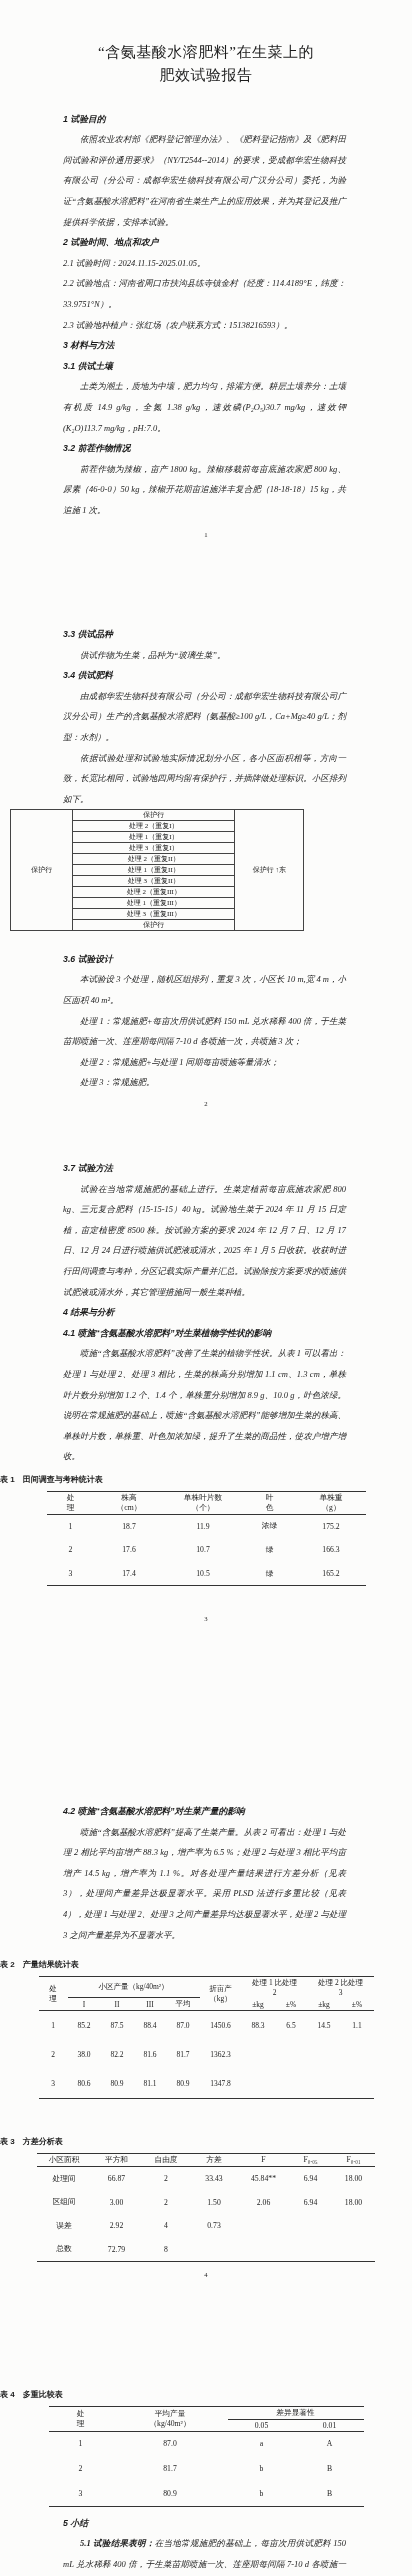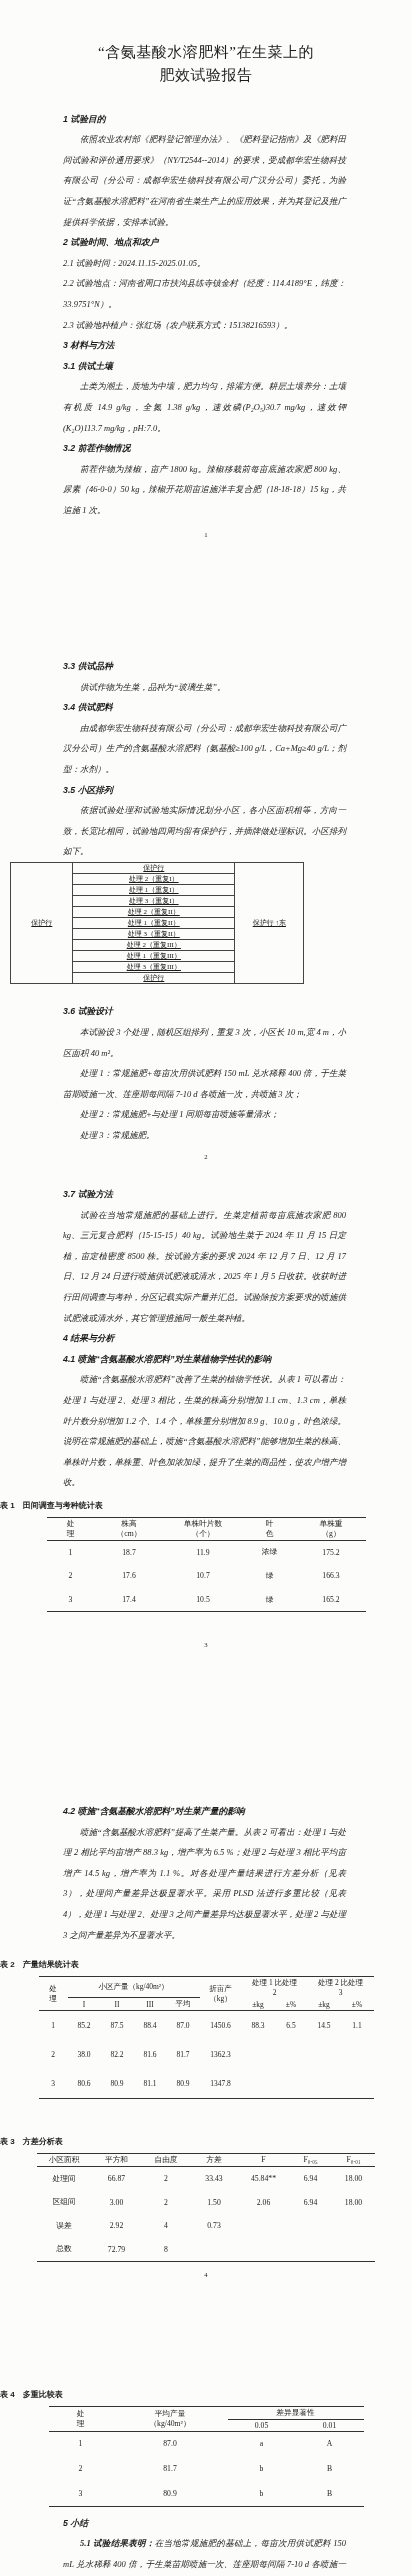--- a/index.html
+++ b/index.html
@@ -10,21 +10,21 @@
   .title{ text-align:center;font-weight:normal;font-size:15px;line-height:23px;
           font-family:"Liberation Serif","DejaVu Serif",serif;letter-spacing:0.5px;}
   .h{font-size:8.8px;font-weight:bold;line-height:20.6px;margin:0;
      font-family:"Liberation Sans","DejaVu Sans",sans-serif;}
   p.b{font-size:8.5px;line-height:20.6px;margin:0;text-align:justify;}
   p.ind{text-indent:2em;}
   .pageno{text-align:center;font-size:6.7px;line-height:15.5px;color:#222;}
   
   table.plot{border-collapse:collapse;margin-left:10.3px;width:291px;
              font-size:7px;table-layout:fixed;}
-  table.plot td{border:0.5px solid #444;text-align:center;height:9.8px;padding:0;text-decoration:underline;}
+  table.plot td{border:0.5px solid #444;text-align:center;height:9.8px;padding:0;}
   table.plot td.side{width:61px;}
   table.plot td.mid{width:161px;}
   table.plot td.right{width:68px;}
   
   .ttl{text-align:left;font-size:8px;font-weight:bold;line-height:20.6px;margin:0;
        font-family:"Liberation Sans","DejaVu Sans",sans-serif;}
   table.stat{border-collapse:collapse;margin:0 auto;font-size:7.7px;table-layout:fixed;}
   table.stat th,table.stat td{font-weight:normal;text-align:center;padding:1px 1px;}
   table.stat thead{border-top:1px solid #333;border-bottom:0.5px solid #333;}
   table.stat tbody{border-bottom:1px solid #333;}
@@ -49,27 +49,26 @@
     <p class="b">2.3 试验地种植户：张红场（农户联系方式：15138216593）。</p>
     <p class="h">3 材料与方法</p>
     <p class="h">3.1 供试土壤</p>
     <p class="b ind">土类为潮土，质地为中壤，肥力均匀，排灌方便。耕层土壤养分：土壤有机质 14.9 g/kg，全氮 1.38 g/kg，速效磷(P₂O₅)30.7 mg/kg，速效钾(K₂O)113.7 mg/kg，pH:7.0。</p>
     <p class="h">3.2 前茬作物情况</p>
     <p class="b ind">前茬作物为辣椒，亩产 1800 kg。辣椒移栽前每亩底施农家肥 800 kg、尿素（46-0-0）50 kg，辣椒开花期亩追施洋丰复合肥（18-18-18）15 kg，共追施 1 次。</p>
   </div>
   <div class="pageno" style="margin-top:6.2px">1</div>
 </section>
 
-<section class="page" style="top:656px">
+<section class="page" style="top:624px">
   <div class="col">
     <p class="h">3.3 供试品种</p>
     <p class="b ind">供试作物为生菜，品种为“玻璃生菜”。</p>
     <p class="h">3.4 供试肥料</p>
     <p class="b ind">由成都华宏生物科技有限公司（分公司：成都华宏生物科技有限公司广汉分公司）生产的含氨基酸水溶肥料（氨基酸≥100 g/L，Ca+Mg≥40 g/L；剂型：水剂）。</p>
-    <p class="h">3.5 小区排列</p>
     <p class="b ind">依据试验处理和试验地实际情况划分小区，各小区面积相等，方向一致，长宽比相同，试验地四周均留有保护行，并插牌做处理标识。小区排列如下。</p>
   </div>
   <table class="plot">
     <tbody>
         <tr>
       <td class="side" rowspan="11">保护行</td>
       <td class="mid">保护行</td>
       <td class="right" rowspan="11">保护行 ↑东</td>
     </tr>
     <tr>
@@ -107,21 +106,21 @@
   <div class="col">
     <p class="h" style="margin-top:17.5px">3.6 试验设计</p>
     <p class="b ind">本试验设 3 个处理，随机区组排列，重复 3 次，小区长 10 m,宽 4 m，小区面积 40 m²。</p>
     <p class="b ind">处理 1：常规施肥+每亩次用供试肥料 150 mL 兑水稀释 400 倍，于生菜苗期喷施一次、莲座期每间隔 7-10 d 各喷施一次，共喷施 3 次；</p>
     <p class="b ind">处理 2：常规施肥+与处理 1 同期每亩喷施等量清水；</p>
     <p class="b ind">处理 3：常规施肥。</p>
   </div>
   <div class="pageno" style="margin-top:3.1px">2</div>
 </section>
 
-<section class="page" style="top:1184px">
+<section class="page" style="top:1158px">
   <div class="col">
     <p class="h">3.7 试验方法</p>
     <p class="b ind">试验在当地常规施肥的基础上进行。生菜定植前每亩底施农家肥 800 kg、三元复合肥料（15-15-15）40 kg。试验地生菜于 2024 年 11 月 15 日定植，亩定植密度 8500 株。按试验方案的要求 2024 年 12 月 7 日、12 月 17 日、12 月 24 日进行喷施供试肥液或清水，2025 年 1 月 5 日收获。收获时进行田间调查与考种，分区记载实际产量并汇总。试验除按方案要求的喷施供试肥液或清水外，其它管理措施同一般生菜种植。</p>
     <p class="h">4 结果与分析</p>
     <p class="h">4.1 喷施“含氨基酸水溶肥料”对生菜植物学性状的影响</p>
     <p class="b ind">喷施“含氨基酸水溶肥料”改善了生菜的植物学性状。从表 1 可以看出：处理 1 与处理 2、处理 3 相比，生菜的株高分别增加 1.1 cm、1.3 cm，单株叶片数分别增加 1.2 个、1.4 个，单株重分别增加 8.9 g、10.0 g，叶色浓绿。说明在常规施肥的基础上，喷施“含氨基酸水溶肥料”能够增加生菜的株高、单株叶片数，单株重、叶色加浓加绿，提升了生菜的商品性，使农户增产增收。</p>
   </div>
   <p class="ttl" style="margin-top:3.1px">表 1　田间调查与考种统计表</p>
   <table class="stat" style="width:309px">
     <thead>

